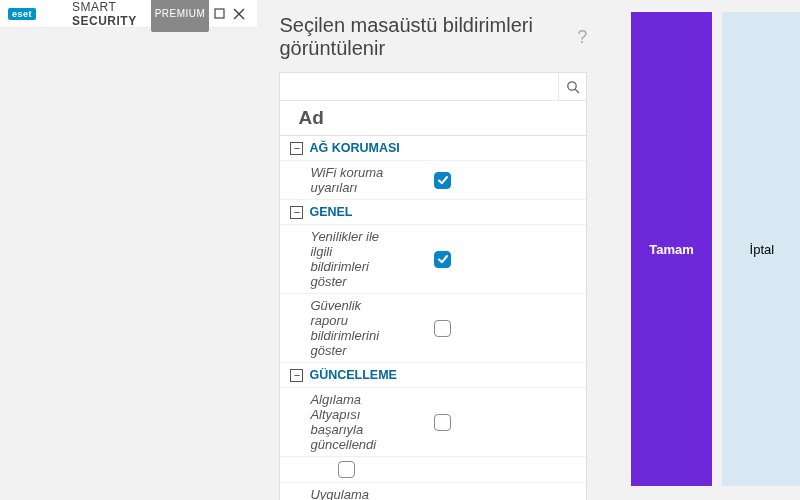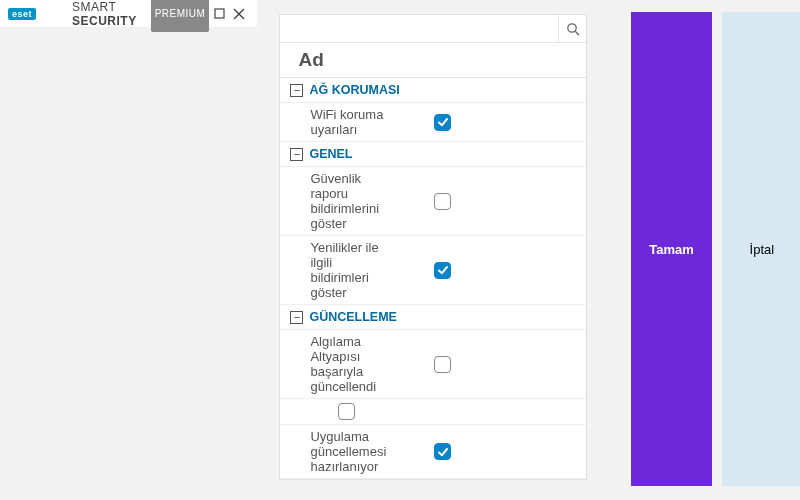--- a/index.html
+++ b/index.html
@@ -168,20 +168,21 @@
     display: flex;
     align-items: center;
     padding: 4px 10px;
     border-bottom: 1px solid #f0f0f0;
   }
   .item-name {
     flex: 1;
     padding-left: 20px;
     color: #555;
     font-size: 13px;
+    font-style: italic;
   }
   .item-check {
     width: 190px;
     display: flex;
     align-items: center;
     padding-left: 48px;
   }
   .checkbox {
     width: 17px;
     height: 17px;
@@ -245,20 +246,26 @@
     </div>
     <div class="titlebar-btn">
       <svg width="12" height="12" viewBox="0 0 12 12">
         <line x1="1" y1="1" x2="11" y2="11" stroke="#444" stroke-width="1.4"></line>
         <line x1="11" y1="1" x2="1" y2="11" stroke="#444" stroke-width="1.4"></line>
       </svg>
     </div>
   </div>
 
   <div class="content">
+    <div class="heading-row">
+      <div class="heading">Seçilen masaüstü bildirimleri görüntülenir</div>
+      <div class="help-icon">
+        <span>?</span>
+      </div>
+    </div>
 
     <div class="panel">
       <div class="searchbar">
         <input type="text" placeholder="" style="">
         <div class="search-btn">
           <svg width="14" height="14" viewBox="0 0 14 14">
             <circle cx="6" cy="6" r="4.2" fill="none" stroke="#666" stroke-width="1.3"></circle>
             <line x1="9.2" y1="9.2" x2="13" y2="13" stroke="#666" stroke-width="1.3"></line>
           </svg>
         </div>
@@ -285,35 +292,35 @@
               </div>
             </div>
           </div>
           <div class="group-row">
             <div class="collapse-toggle">
               <span>−</span>
             </div>
             <div class="group-label">GENEL</div>
           </div>
           <div class="item-row">
-            <div class="item-name">Güvenlik raporu bildirimlerini göster</div>
-            <div class="item-check">
-              <div class="checkbox"></div>
-            </div>
-          </div>
-          <div class="item-row">
             <div class="item-name">Yenilikler ile ilgili bildirimleri göster</div>
             <div class="item-check">
               <div class="checkbox checked">
                 <svg width="12" height="12" viewBox="0 0 12 12">
                   <polyline points="2,6.5 5,9.2 10,3" fill="none" stroke="#fff" stroke-width="2" stroke-linecap="round" stroke-linejoin="round"></polyline>
                 </svg>
               </div>
             </div>
           </div>
+          <div class="item-row">
+            <div class="item-name">Güvenlik raporu bildirimlerini göster</div>
+            <div class="item-check">
+              <div class="checkbox"></div>
+            </div>
+          </div>
           <div class="group-row">
             <div class="collapse-toggle">
               <span>−</span>
             </div>
             <div class="group-label">GÜNCELLEME</div>
           </div>
           <div class="item-row">
             <div class="item-name">Algılama Altyapısı başarıyla güncellendi</div>
             <div class="item-check">
               <div class="checkbox"></div>

